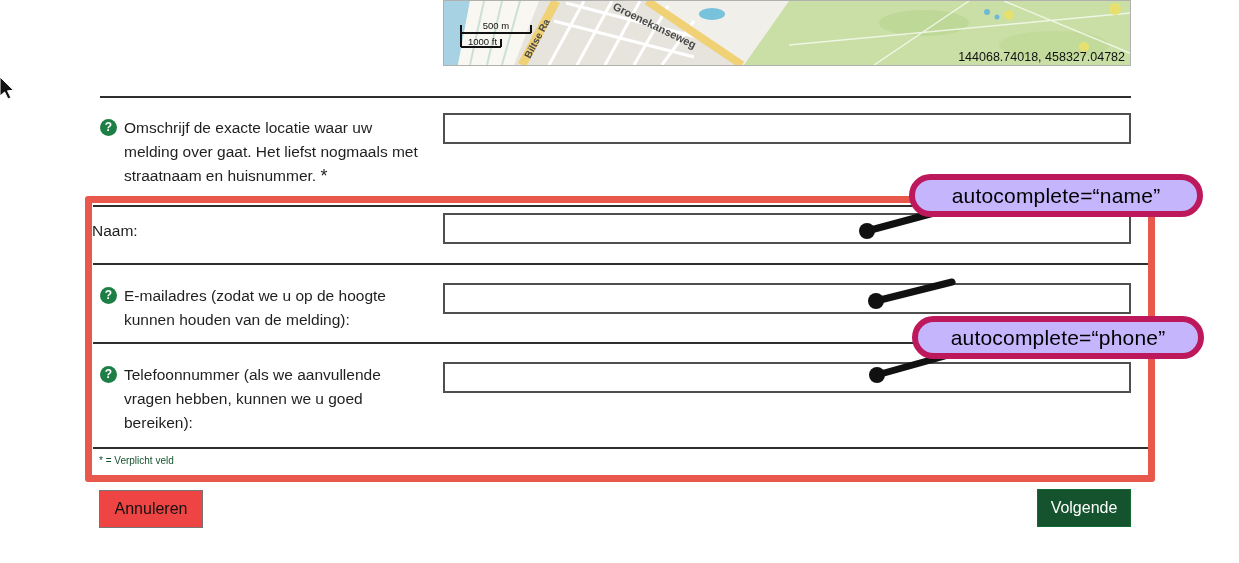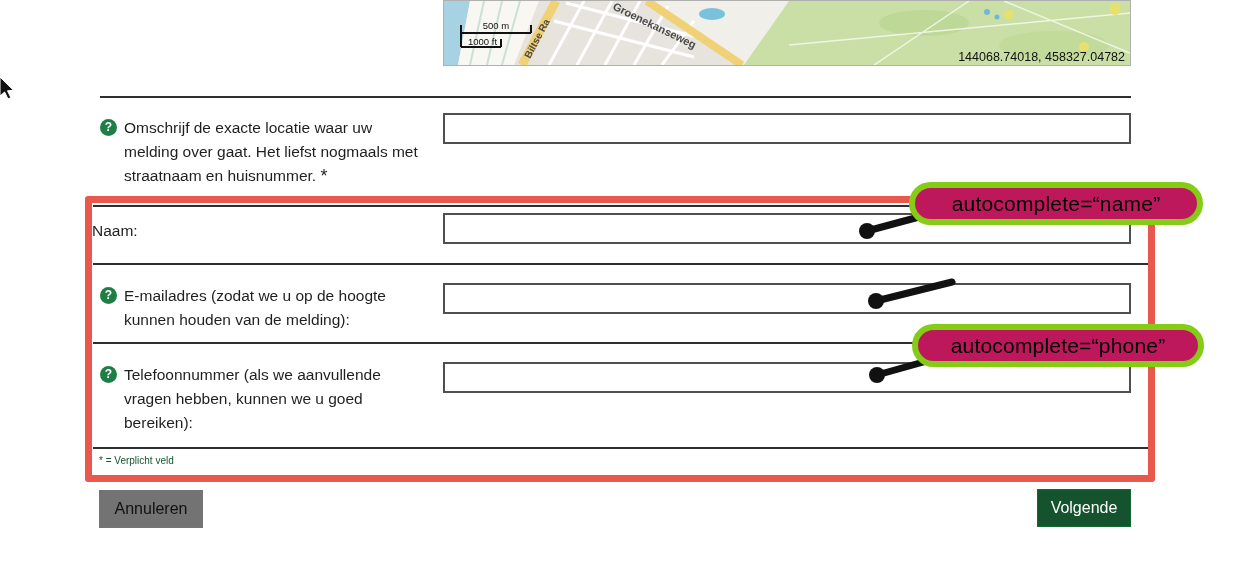--- a/index.html
+++ b/index.html
@@ -24,29 +24,29 @@
                font-size:15px; padding:0 6px; z-index:3; }
 
   
   #highlight-box { left:85px; top:196px; width:1070px; height:286px;
                    border:7px solid #e8584d; border-radius:3px; background:transparent; z-index:2; }
 
   .note { font-size:10px; color:#14532d; z-index:3; }
 
   
   .btn { font-family:"Liberation Sans", sans-serif; font-size:16px; cursor:pointer; z-index:3; }
-  #cancel-btn { left:99px; top:490px; width:104px; height:38px; background:#737373;
+  #cancel-btn { left:99px; top:490px; width:104px; height:38px; background:#ef4444;
                 border:1px solid #757575; color:#111; }
   #next-btn { left:1037px; top:489px; width:94px; height:38px; background:#14532d;
               border:1px solid #136a32; color:#fff; }
 
   
-  .callout { background:#be185d; border:6px solid #84cc16; border-radius:23px; z-index:6;
+  .callout { background:#c4b5fd; border:6px solid #be185d; border-radius:23px; z-index:6;
              display:flex; align-items:center; justify-content:center;
-             font-size:21px; color:#000; letter-spacing:0.2px;margin-top:8px; }
+             font-size:21px; color:#000; letter-spacing:0.2px; }
   #callout-1 { left:909px; top:174px; width:294px; height:43px; }
   #callout-2 { left:911px; top:243px; width:294px; height:43px; }
   #callout-3 { left:912px; top:316px; width:292px; height:43px; }
   #connector-overlay { left:0; top:0; width:1239px; height:563px; z-index:5; pointer-events:none; }
 
   #cursor { left:-3px; top:76px; z-index:20; pointer-events:none; }
 </style>
 </head>
 <body>
 

